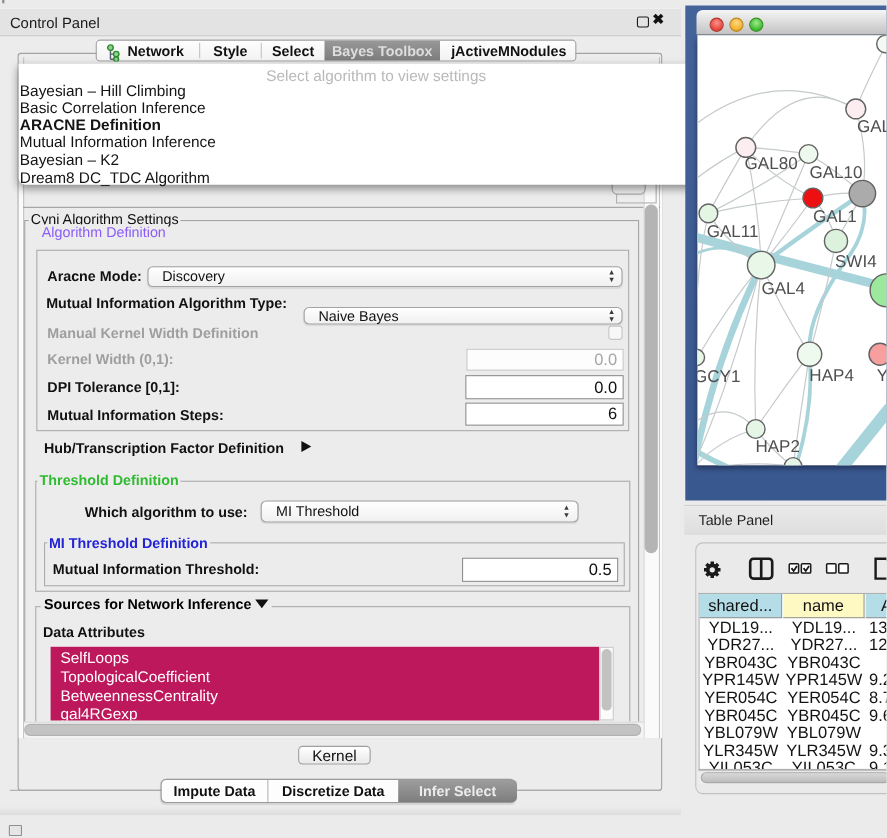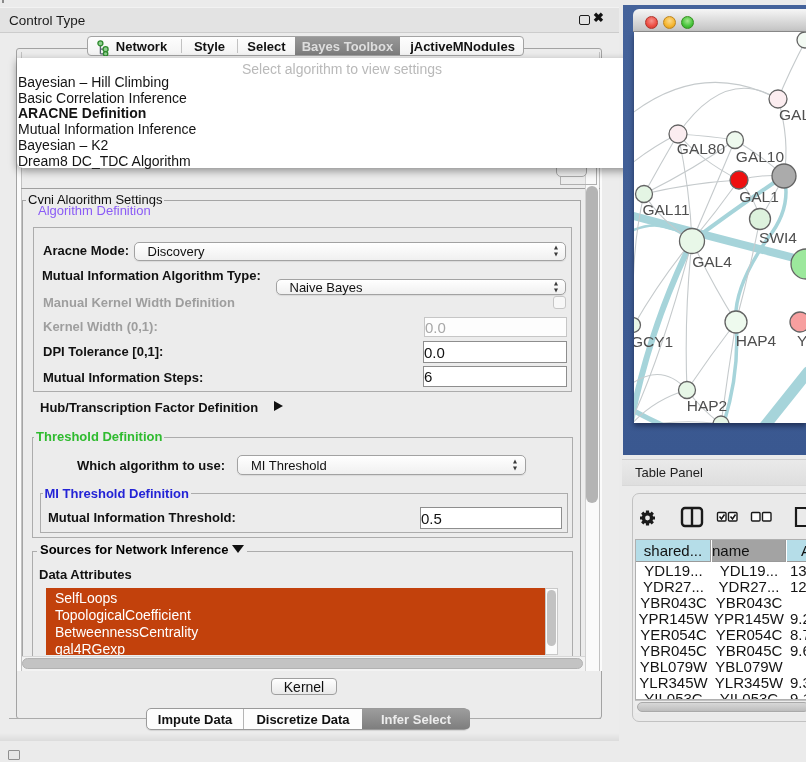--- a/index.html
+++ b/index.html
@@ -1,35 +1,35 @@
 <!DOCTYPE html>
 <html><head><meta charset="utf-8">
 <style>
 *{margin:0;padding:0;box-sizing:border-box}
 html,body{width:806px;height:762px;overflow:hidden}
 body{font-family:"Liberation Sans",sans-serif;background:#ebebeb;position:relative}
 .a{position:absolute}
 .b13{position:absolute;font-weight:bold;font-size:13px;color:#111;white-space:nowrap;line-height:14px}
 .gb{position:absolute;border:1px solid #acacac}
 .gt{position:absolute;background:#ececec;padding:0 3px;font-size:13px;white-space:nowrap;line-height:14px}
-.fld{position:absolute;background:#fff;font-size:15px;color:#111;text-align:left;border:1px solid #8e8e8e;padding-right:5px;line-height:19px}
+.fld{position:absolute;background:#fff;font-size:15px;color:#111;text-align:right;border:1px solid #8e8e8e;padding-right:5px;line-height:19px}
 .combo{position:absolute;border:1px solid #a2a2a2;border-radius:5px;background:linear-gradient(#ffffff,#f0f0f0);box-shadow:0 1px 1px rgba(0,0,0,0.08)}
 .ctx{position:absolute;left:13px;top:50%;transform:translateY(-50%);font-size:13px;color:#111;white-space:nowrap}
 .spin{position:absolute;right:6.5px;top:50%;transform:translateY(-50%);width:5px;height:11px}
 .up{position:absolute;left:0;top:0;width:0;height:0;border-left:2.5px solid transparent;border-right:2.5px solid transparent;border-bottom:4.4px solid #3a3a3a}
 .dn{position:absolute;left:0;bottom:0;width:0;height:0;border-left:2.5px solid transparent;border-right:2.5px solid transparent;border-top:4.4px solid #3a3a3a}
 .seg{position:absolute;top:0;bottom:0;display:flex;align-items:center;justify-content:center;font-weight:bold;font-size:13px;color:#111}
 </style></head>
 <body>
 
 <div class="a" style="left:2px;top:0;width:2px;height:2.5px;background:#8a8a8a"></div>
 
 <div class="a" style="left:0;top:7px;width:619px;height:734px;background:#ececec"></div>
 <div class="a" style="left:0;top:7px;width:619px;height:26px;background:#e3e3e3;border-bottom:1px solid #cccccc;border-top:1px solid #f2f2f2"></div>
-<div class="a" style="left:9px;top:12.5px;font-size:13.5px;color:#1b1b1b">Control Type</div>
+<div class="a" style="left:9px;top:12.5px;font-size:13.5px;color:#1b1b1b">Control Panel</div>
 <div class="a" style="left:579px;top:15px;width:11px;height:10px;border:1.5px solid #1c1c1c;border-radius:2px"></div>
 <div class="a" style="left:593px;top:10px;font-size:13px;font-weight:bold;color:#111">✖</div>
 
 <div class="a" style="left:16px;top:47.5px;width:586px;height:671px;border:1px solid #a3a3a3;border-radius:3px"></div>
 <div class="a" style="left:17px;top:58px;width:4px;height:613px;background:#fbfbfb"></div>
 <div class="a" style="left:599.5px;top:58px;width:2.5px;height:613px;background:#fbfbfb"></div>
 
 <div class="a" style="left:21px;top:52px;width:579px;height:619px;border:1px solid #c2c2c2;border-top:none;background:#ececec"></div>
 
 <div class="a" style="left:21px;top:187.5px;width:579px;height:1px;background:#9f9f9f"></div>
@@ -79,21 +79,21 @@
   </div>
 
 <div class="gb" style="left:39.5px;top:493px;width:528px;height:39.5px"></div>
 <div class="gt" style="left:42.5px;top:486.5px;color:#2323d6;font-weight:bold;padding:0 2px">MI Threshold Definition</div>
 <div class="b13" style="left:48px;top:511px">Mutual Information Threshold:</div>
 <div class="fld" style="left:420px;top:507px;width:142px;height:22px;line-height:21px">0.5</div>
 
 <div class="gb" style="left:32px;top:551px;width:541px;height:107px"></div>
 <div class="gt" style="left:37px;top:543px;font-weight:bold">Sources for Network Inference <span style="display:inline-block;width:0;height:0;border-left:6.5px solid transparent;border-right:6.5px solid transparent;border-top:8px solid #111;vertical-align:1px"></span></div>
 <div class="b13" style="left:39px;top:568px">Data Attributes</div>
-<div class="a" style="left:46px;top:588px;width:499px;height:67px;background:#c2410c;overflow:hidden">
+<div class="a" style="left:46px;top:588px;width:499px;height:67px;background:#be185d;overflow:hidden">
 <div style="padding:2px 0 0 9px;font-size:14px;line-height:17px;color:#fff">SelfLoops<br>TopologicalCoefficient<br>BetweennessCentrality<br>gal4RGexp</div>
 </div>
 <div class="a" style="left:545px;top:588px;width:13px;height:67px;background:#fbfbfb;border:1px solid #c9c9c9"></div>
 <div class="a" style="left:547px;top:590px;width:9px;height:56px;background:#c2c2c2;border-radius:4.5px"></div>
 
 <div class="a" style="left:585px;top:58px;width:14px;height:613px;background:#fafafa;border-left:1px solid #d2d2d2"></div>
 <div class="a" style="left:586px;top:186px;width:12px;height:317px;background:#b4b4b4;border-radius:6px"></div>
 <div class="a" style="left:22px;top:655.5px;width:563px;height:15px;background:#f3f3f3;border-top:1px solid #d8d8d8"></div>
 <div class="a" style="left:22px;top:658px;width:561px;height:10.5px;background:#c3c3c3;border:1px solid #b2b2b2;border-radius:5.5px"></div>
 
@@ -243,21 +243,21 @@
   </g>
   <g stroke="#1a1a1a" stroke-width="1.6" fill="none">
     <path d="M87.5 13.5 l2 2.5 3-4.5"></path>
     <path d="M98.5 13.5 l2 2.5 3-4.5"></path>
   </g>
   <path d="M164 5 h10 l4 4 v14 h-14 z" fill="none" stroke="#1a1a1a" stroke-width="2.2"></path>
 </svg>
 
 <div class="a" style="left:635px;top:539px;width:171px;height:161px;background:#fff;border:1px solid #b0b0b0;border-right:none;overflow:hidden">
   <div class="a" style="left:0;top:0;width:75px;height:22px;background:#b5dde8;border-right:1px solid #9a9a9a;border-bottom:1px solid #9a9a9a;text-align:center;font-size:15px;line-height:22px;color:#111">shared...</div>
-  <div class="a" style="left:76px;top:0;width:74px;height:22px;background:#a3a3a3;border-right:1px solid #9a9a9a;border-bottom:1px solid #9a9a9a;font-size:15px;line-height:22px;color:#111">name</div>
+  <div class="a" style="left:76px;top:0;width:74px;height:22px;background:#fef9c3;border-right:1px solid #9a9a9a;border-bottom:1px solid #9a9a9a;text-align:center;font-size:15px;line-height:22px;color:#111">name</div>
   <div class="a" style="left:151px;top:0;width:40px;height:22px;background:#b5dde8;border-bottom:1px solid #9a9a9a;font-size:15px;line-height:22px;color:#111;padding-left:14px">A</div>
   <div class="a" style="left:0;top:23px;width:75px;text-align:center;font-size:15px;line-height:16px;color:#141414">YDL19...<br>YDR27...<br>YBR043C<br>YPR145W<br>YER054C<br>YBR045C<br>YBL079W<br>YLR345W<br>YIL053C</div>
   <div class="a" style="left:76px;top:23px;width:74px;text-align:center;font-size:15px;line-height:16px;color:#141414">YDL19...<br>YDR27...<br>YBR043C<br>YPR145W<br>YER054C<br>YBR045C<br>YBL079W<br>YLR345W<br>YIL053C</div>
   <div class="a" style="left:154px;top:23px;width:40px;font-size:15px;line-height:16px;color:#141414;white-space:pre">13...
 12...
 
 9.2
 8.7
 9.6
 

